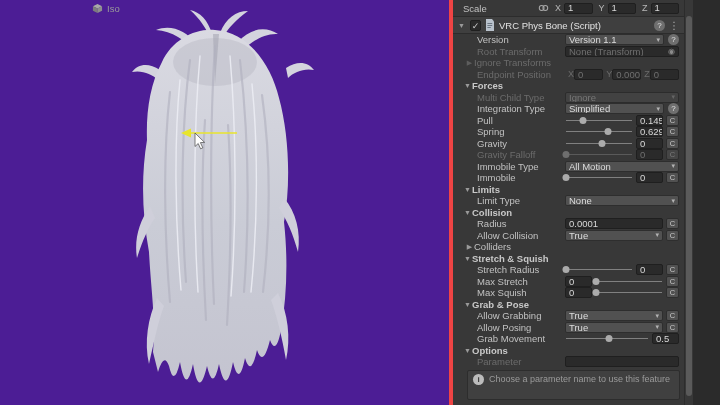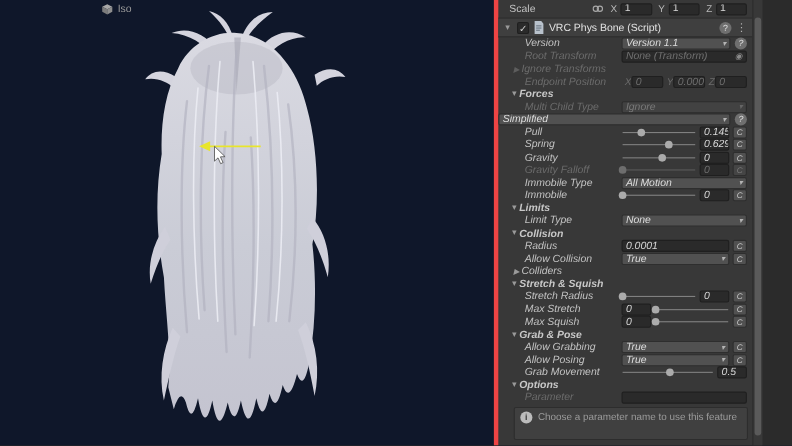--- a/index.html
+++ b/index.html
@@ -1,20 +1,20 @@
 <!DOCTYPE html>
 <html><head>
 <meta charset="utf-8">
 <style>
   html,body{margin:0;padding:0;background:#2b2b2b;}
   .stage{position:relative;width:720px;height:405px;overflow:hidden;
          font-family:"Liberation Sans",sans-serif;font-size:9.5px;color:#c8c8c8;
          user-select:none;}
   
-  .viewport{position:absolute;left:0;top:0;width:449px;height:405px;background:#0f172a;}
+  .viewport{position:absolute;left:0;top:0;width:449px;height:405px;background:#4c1d95;}
   .iso{position:absolute;left:92px;top:3px;display:flex;align-items:center;gap:4px;
        color:#9a9a9a;font-size:9.5px;}
   .hair-svg,.gizmo-svg,.cursor-svg{position:absolute;left:0;top:0;}
   
   .inspector{position:absolute;left:449px;top:0;width:244px;height:405px;
              background:#383838;border-left:4px solid #ef4444;box-sizing:border-box;}
   .ins-content{position:absolute;left:0;top:0;right:9px;}
   .scale-row{height:16px;display:flex;align-items:center;padding:0 5px 0 10px;gap:3px;
              border-bottom:1px solid #2c2c2c;}
   .scale-lbl{width:72px;flex:none;color:#c2c2c2;}
@@ -22,21 +22,21 @@
   .axis-fld{flex:1;min-width:0;}
   .comp-header{height:16px;background:#3f3f3f;border-bottom:1px solid #2c2c2c;
                display:flex;align-items:center;padding:0 5px 0 4px;gap:4px;}
   .comp-title{font-weight:normal;color:#e2e2e2;white-space:nowrap;overflow:hidden;flex:1;}
   .tri{flex:none;font-size:7px;color:#9a9a9a;width:9px;text-align:center;}
   .tri.dim{color:#5d5d5d;}
   .chk{flex:none;width:11px;height:11px;background:#2a2a2a;border:1px solid #1f1f1f;
        border-radius:2px;color:#cfcfcf;font-size:9px;line-height:10px;text-align:center;box-sizing:border-box;}
   .kebab{flex:none;color:#b0b0b0;font-size:10px;}
   
-  .r{height:11.5px;display:flex;align-items:center;padding-right:5px;font-style:italic;}
+  .r{height:11.5px;display:flex;align-items:center;padding-right:5px;}
   .lbl{flex:none;width:112px;padding-left:24px;box-sizing:border-box;color:#c2c2c2;
        white-space:nowrap;overflow:hidden;}
   .sec{padding-left:10px;}
   .sec .sec-lbl{font-weight:bold;color:#c8c8c8;}
   .fold-lbl{color:#c2c2c2;text-align:center;}
   .dd{flex:1;min-width:0;height:11px;background:#515151;border:1px solid #2e2e2e;border-radius:2px;
       display:flex;align-items:center;padding:0 3px;box-sizing:border-box;color:#dcdcdc;
       white-space:nowrap;overflow:hidden;}
   .dda{margin-left:auto;font-size:7px;color:#b4b4b4;flex:none;}
   .fld{flex:1;min-width:0;height:11px;background:#2a2a2a;border:1px solid #1f1f1f;border-radius:2px;
@@ -218,20 +218,21 @@
       </div>
 
       <div class="r dis">
         <span class="lbl">Multi Child Type</span>
         <div class="dd">
           <span>Ignore</span>
           <span class="dda">▾</span>
         </div>
       </div>
       <div class="r">
+        <span class="lbl">Integration Type</span>
         <div class="dd">
           <span>Simplified</span>
           <span class="dda">▾</span>
         </div>
         <span class="qbtn">?</span>
       </div>
       <div class="r">
         <span class="lbl">Pull</span>
         <div class="sld">
             <div class="trk"></div>

